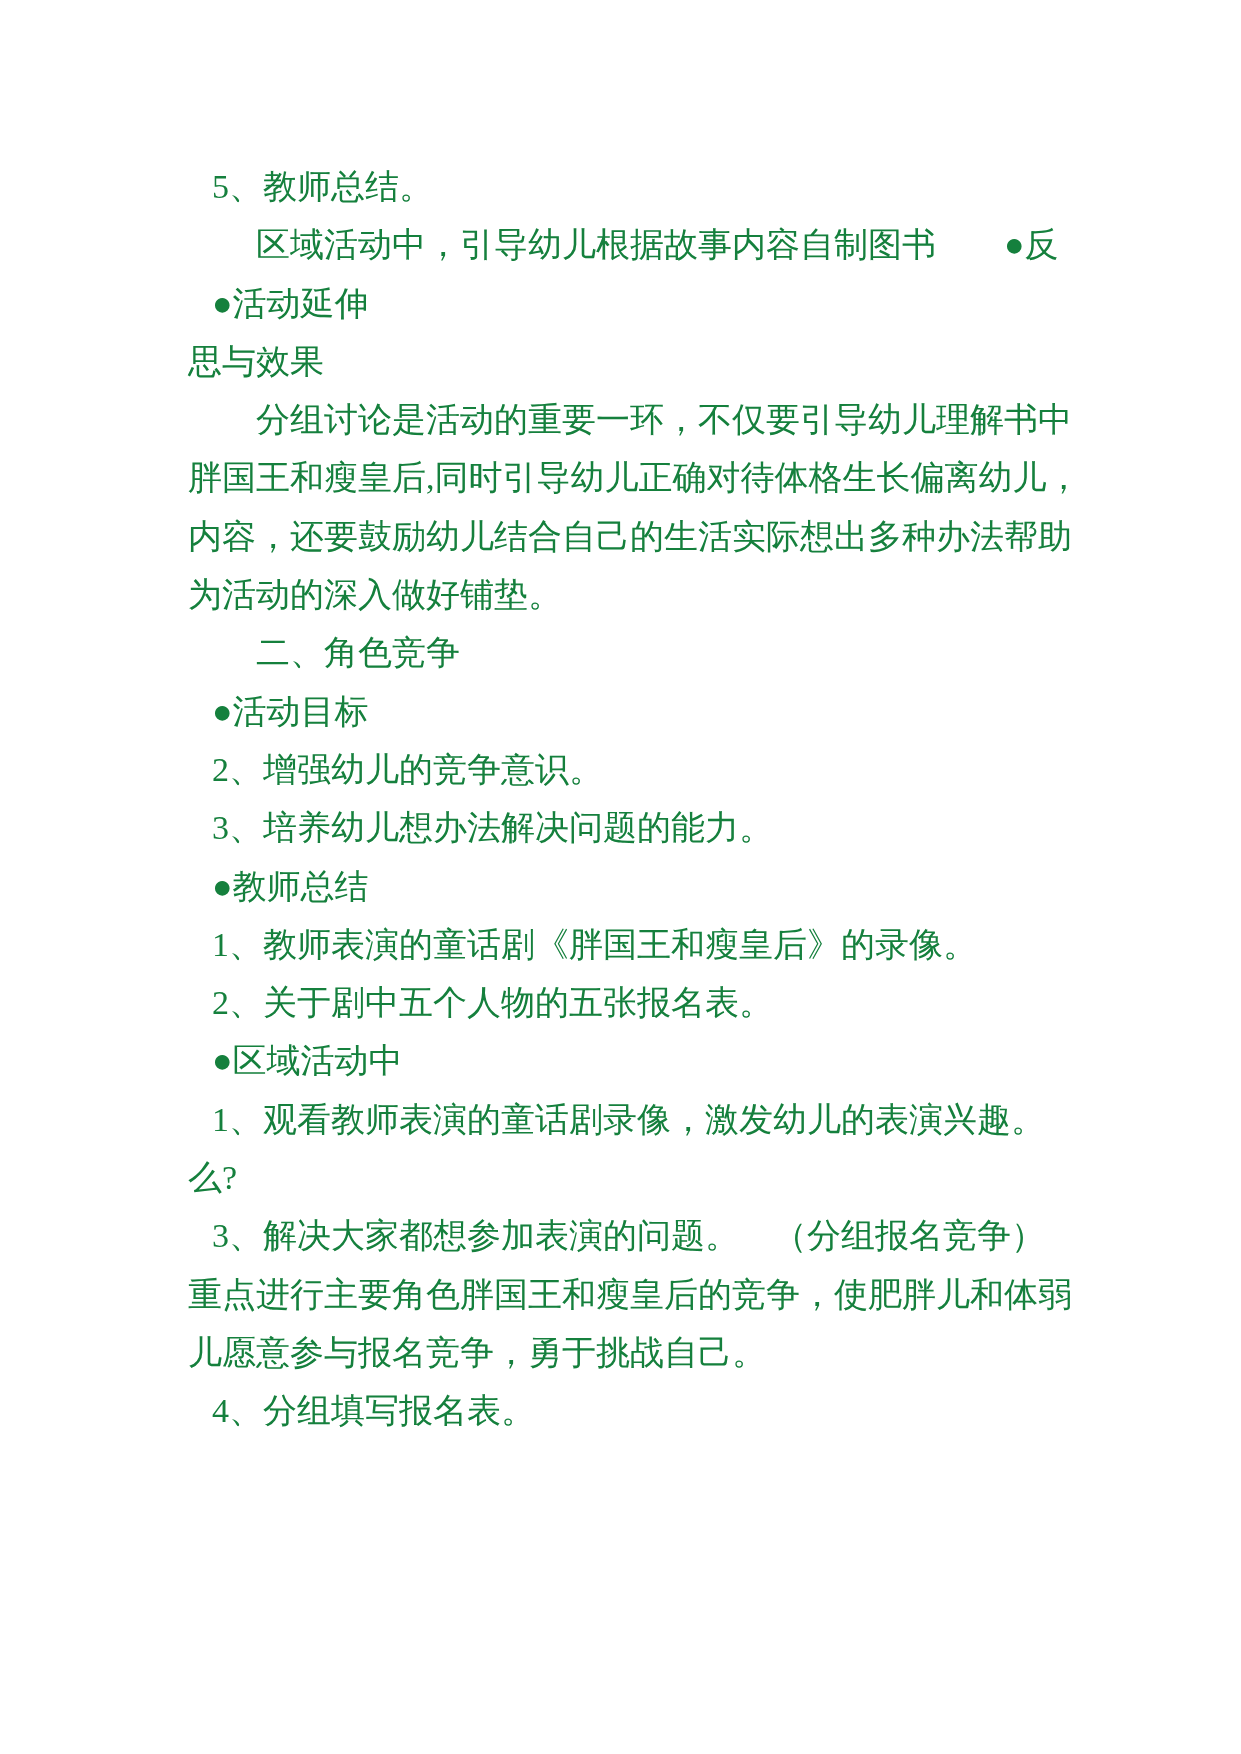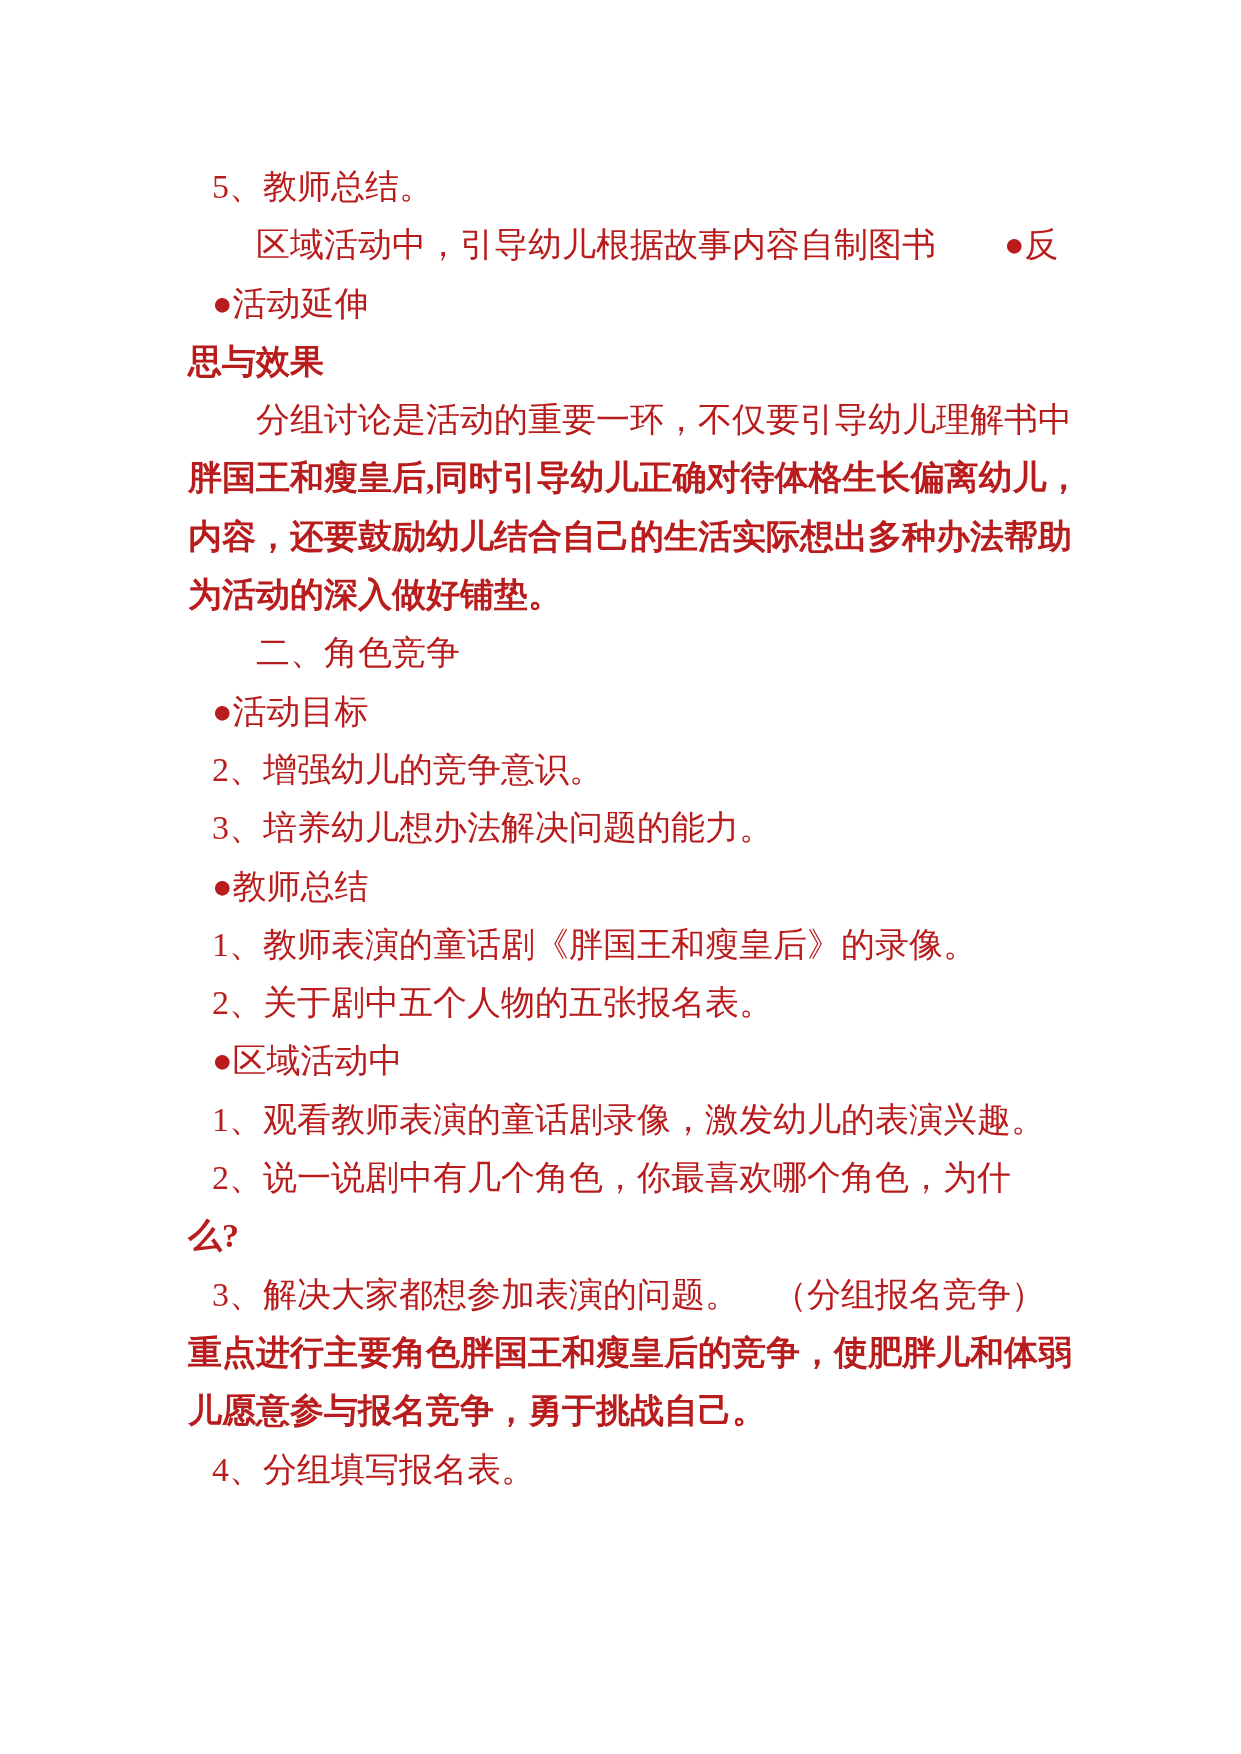--- a/index.html
+++ b/index.html
@@ -7,37 +7,37 @@
     padding: 0;
     background: #ffffff;
   }
   .page {
     position: relative;
     width: 1241px;
     height: 1564px;
     background: #ffffff;
     overflow: hidden;
     font-family: "Liberation Serif", "DejaVu Serif", serif;
-    color: #b91c1c;
+    color: #15803d;
   }
   .text-block {
     position: absolute;
     left: 188px;
     top: 158px;
     width: 900px;
   }
   .line {
     height: 58.3px;
     line-height: 58.3px;
     font-size: 34px;
     letter-spacing: 0px;
     white-space: pre;
     font-weight: 400;
   }
-  .indent-none { padding-left: 0; font-weight: bold; }
+  .indent-none { padding-left: 0; }
   .indent-num  { padding-left: 24px; }
   .indent-para { padding-left: 68px; }
 </style>
 </head>
 <body>
 
 <div class="page">
   <div class="text-block">
       <div class="line indent-num">5、教师总结。</div>
       <div class="line indent-para">区域活动中，引导幼儿根据故事内容自制图书　　●反</div>
@@ -49,20 +49,19 @@
       <div class="line indent-none">为活动的深入做好铺垫。</div>
       <div class="line indent-para">二、角色竞争</div>
       <div class="line indent-num">●活动目标</div>
       <div class="line indent-num">2、增强幼儿的竞争意识。</div>
       <div class="line indent-num">3、培养幼儿想办法解决问题的能力。</div>
       <div class="line indent-num">●教师总结</div>
       <div class="line indent-num">1、教师表演的童话剧《胖国王和瘦皇后》的录像。</div>
       <div class="line indent-num">2、关于剧中五个人物的五张报名表。</div>
       <div class="line indent-num">●区域活动中</div>
       <div class="line indent-num">1、观看教师表演的童话剧录像，激发幼儿的表演兴趣。</div>
-      <div class="line indent-num">2、说一说剧中有几个角色，你最喜欢哪个角色，为什</div>
       <div class="line indent-none">么?</div>
       <div class="line indent-num">3、解决大家都想参加表演的问题。　（分组报名竞争）</div>
       <div class="line indent-none">重点进行主要角色胖国王和瘦皇后的竞争，使肥胖儿和体弱</div>
       <div class="line indent-none">儿愿意参与报名竞争，勇于挑战自己。</div>
       <div class="line indent-num">4、分组填写报名表。</div>
     </div>
 </div>
 
 </body></html>

